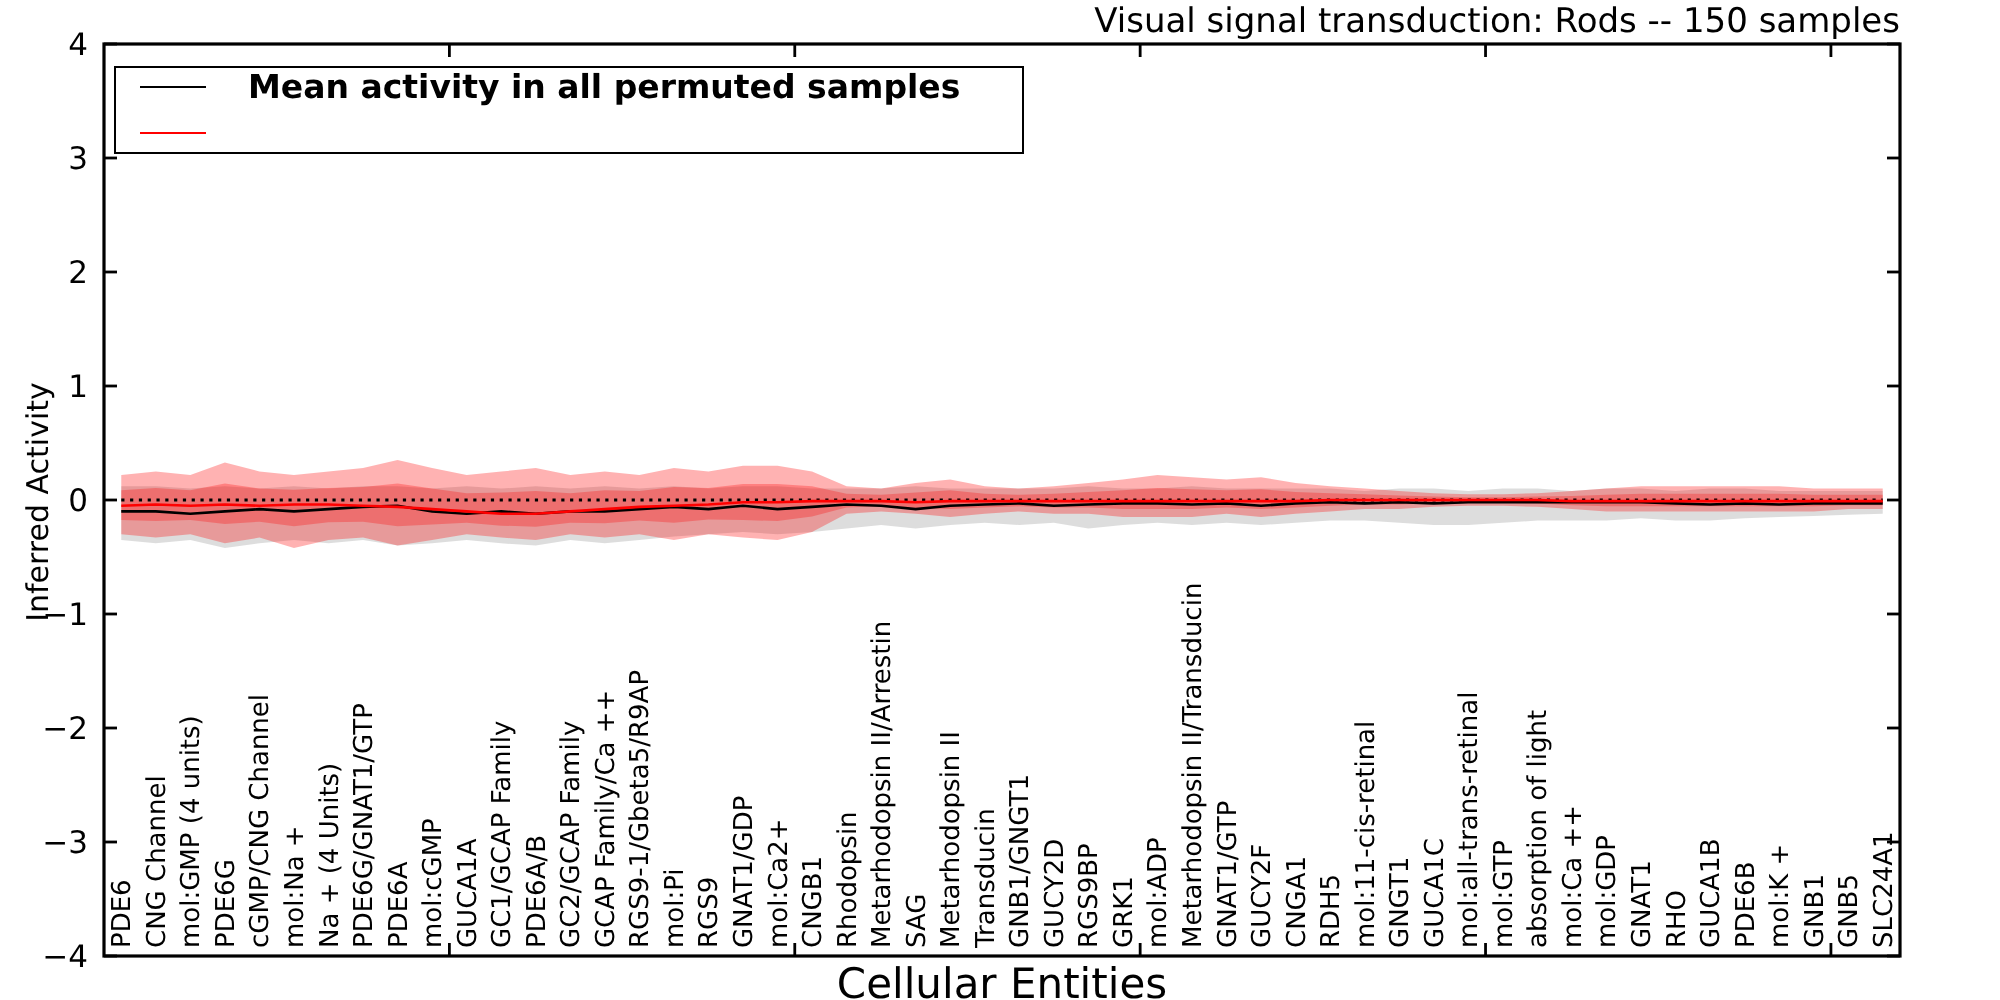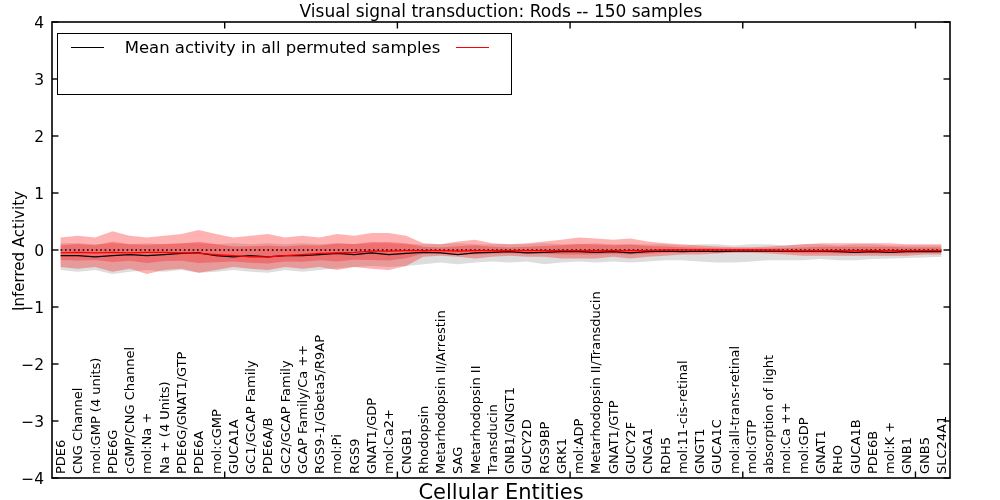--- a/index.html
+++ b/index.html
@@ -1,27 +1,27 @@
 <!DOCTYPE html>
 <html><head>
 <meta charset="utf-8">
 <style>
   html,body{margin:0;padding:0;background:#ffffff;}
   #fig{position:relative;width:1000px;height:500px;background:#ffffff;
        font-family:"DejaVu Sans","Liberation Sans",sans-serif;overflow:hidden;}
-  #title{position:absolute;left:52px;top:1px;width:898px;text-align:center;
+  #title{position:absolute;left:52px;top:1px;width:898px;text-align:right;
          font-size:17px;color:#000;}
   #xlabel{position:absolute;left:52px;top:480px;width:898px;text-align:center;
           font-size:21px;color:#000;}
   #ylabel{position:absolute;left:-46px;top:242px;width:130px;text-align:center;
           font-size:15px;color:#000;transform:rotate(-90deg);}
   #plot-svg{position:absolute;left:0;top:0;}
-  #legend{position:absolute;left:57px;top:33px;width:455px;height:62px;
+  #legend{position:absolute;left:57px;top:33px;width:455px;height:44px;
           background:#ffffff;border:1.6px solid #000;box-sizing:border-box;
-          display:flex;justify-content:center;gap:4px;}
+          display:flex;flex-direction:column;justify-content:center;gap:4px;font-weight:bold;}
   .legend-row{display:flex;align-items:center;height:26px;}
   .legend-line{width:33px;height:0;border-top-style:solid;border-top-width:1.6px;
                margin-left:12px;margin-right:21px;flex:0 0 auto;}
   .legend-label{font-size:16.5px;color:#000;white-space:nowrap;}
 </style>
 </head>
 <body>
 
 <div id="fig">
   <div id="title">Visual signal transduction: Rods -- 150 samples</div>

